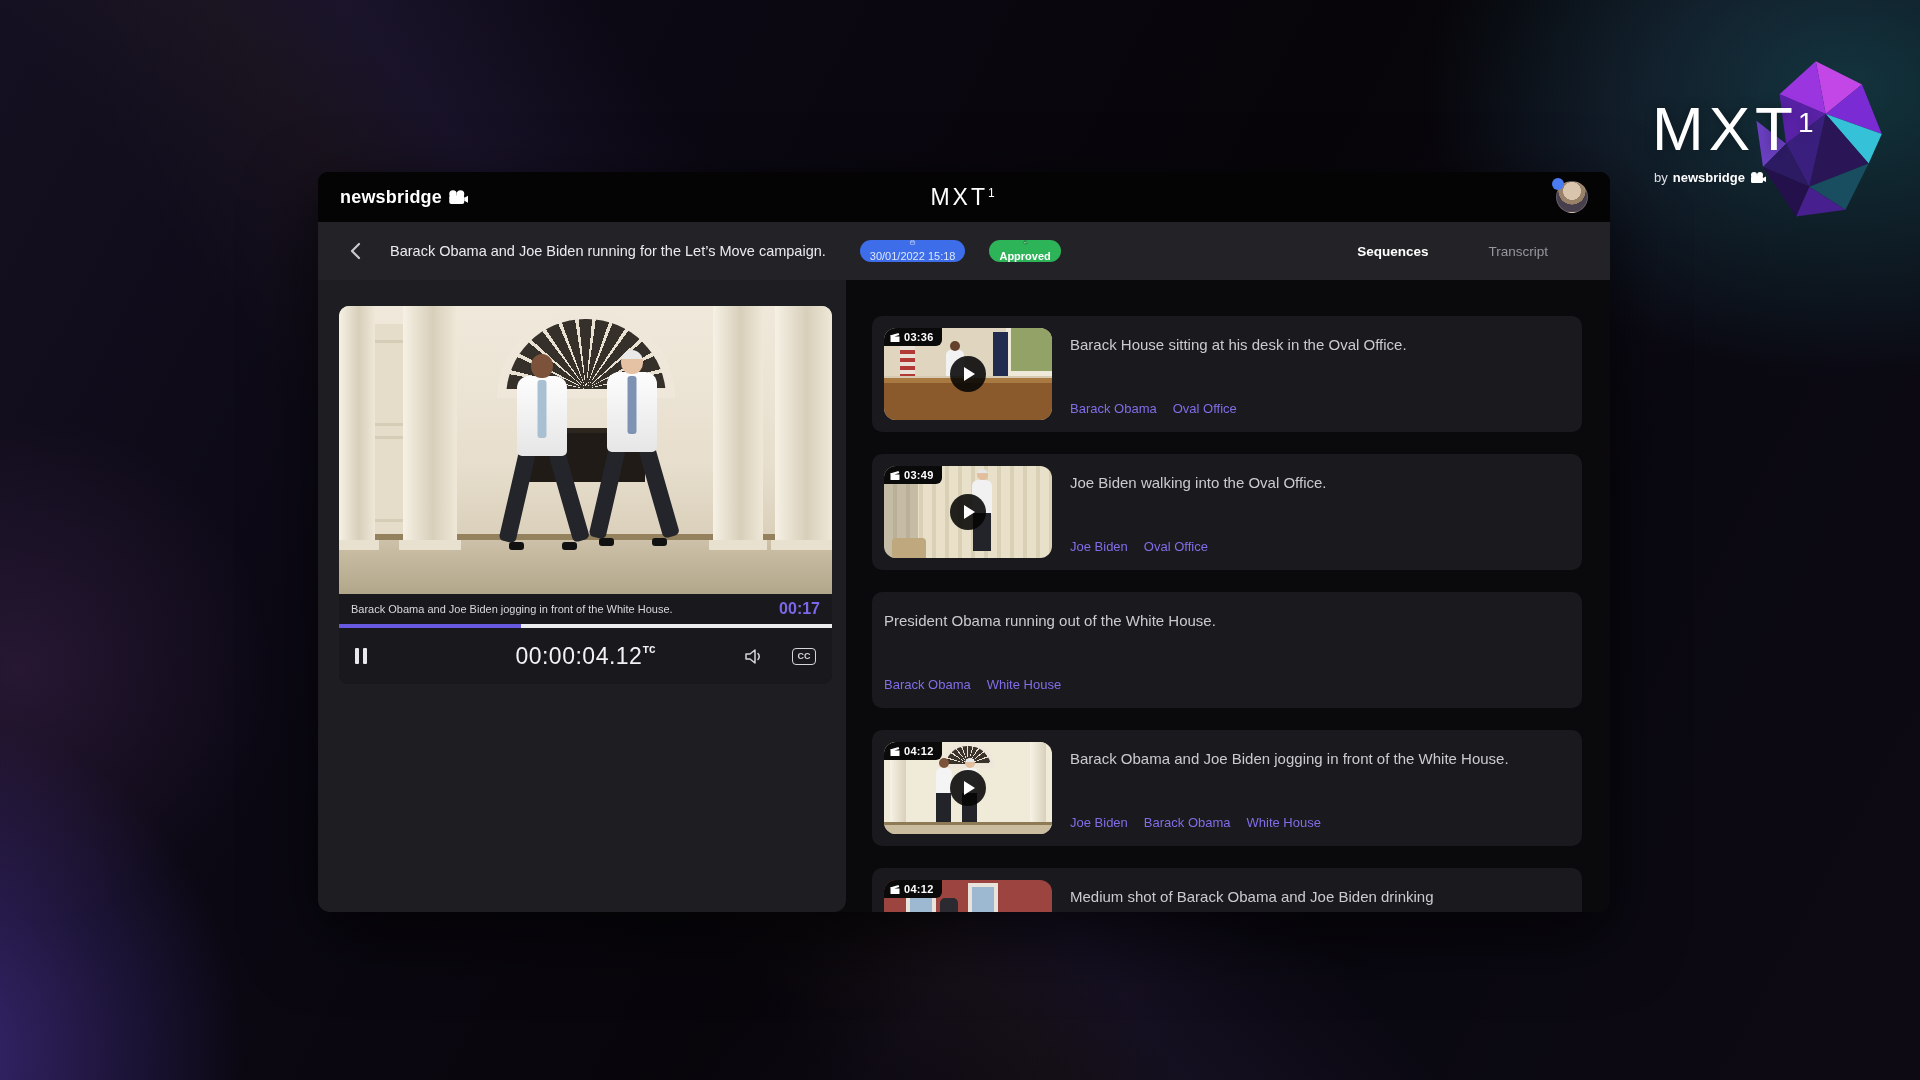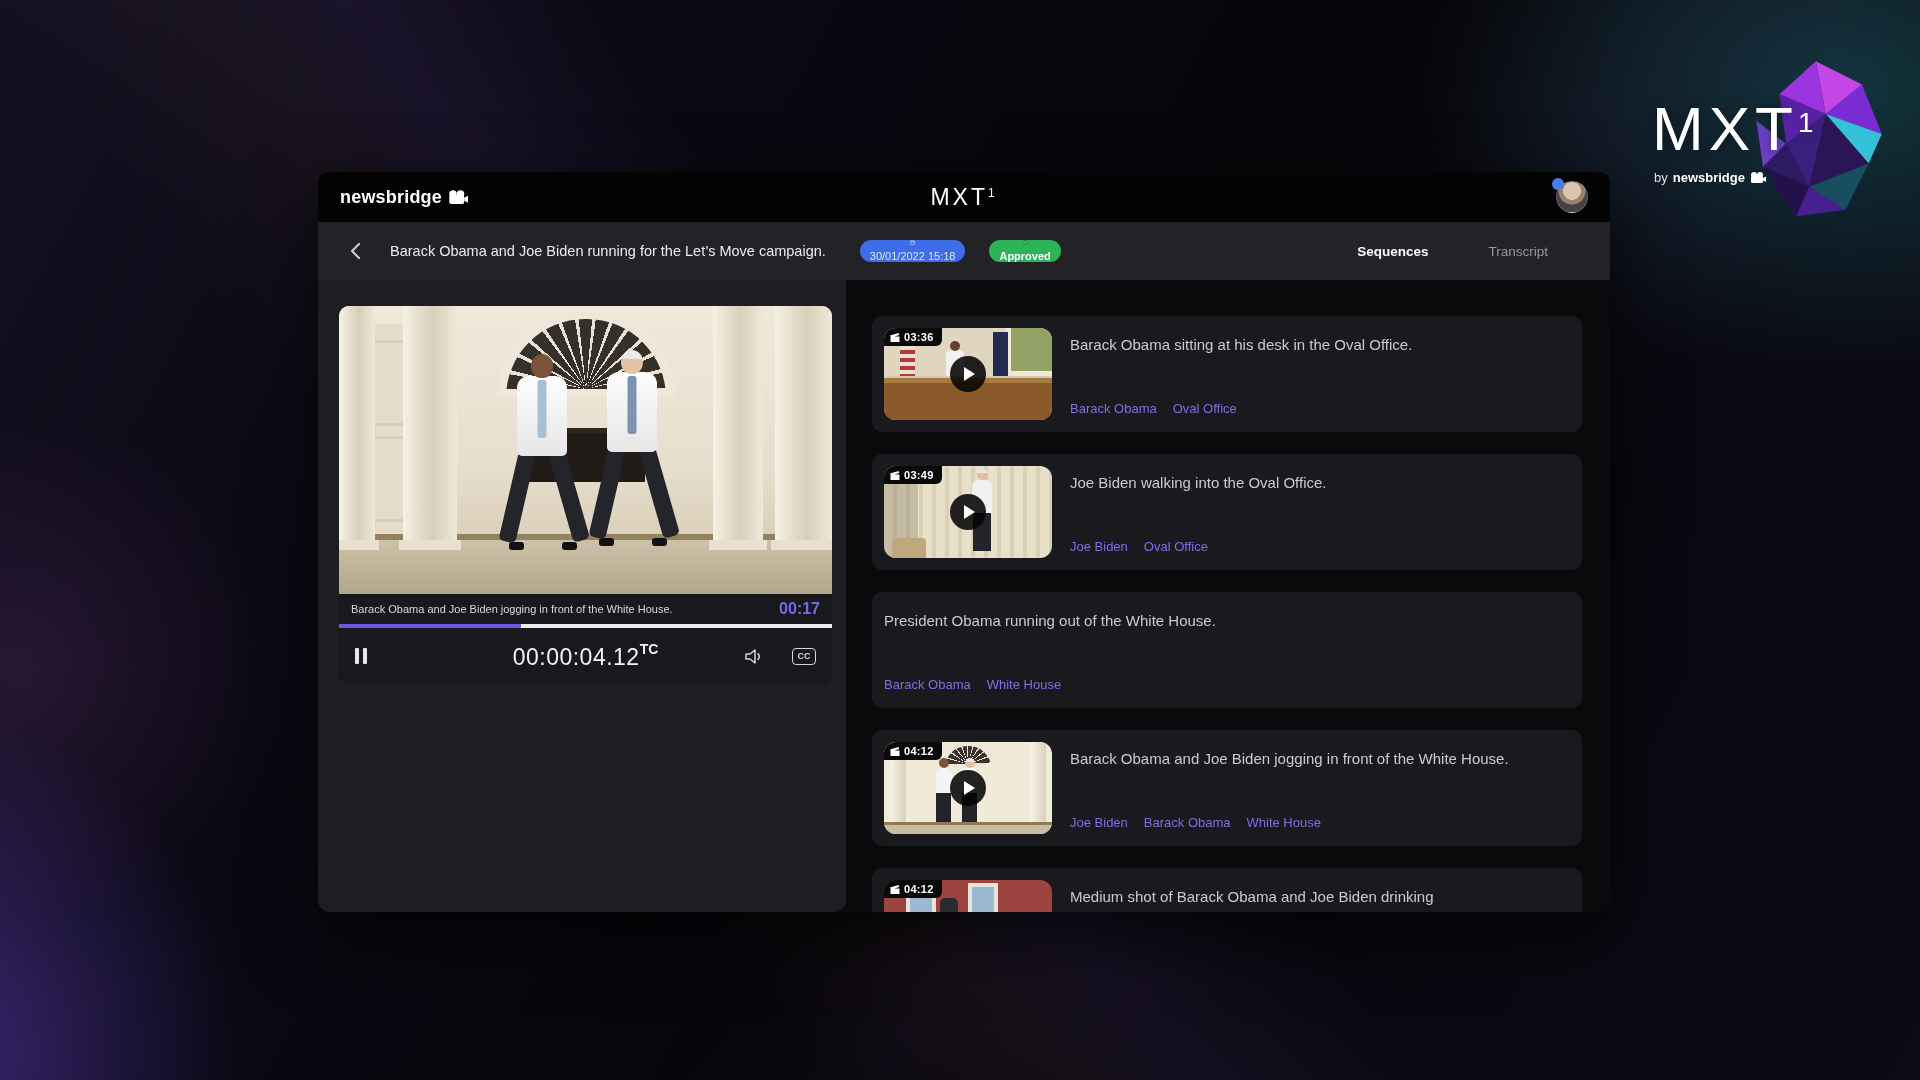--- a/index.html
+++ b/index.html
@@ -103,21 +103,21 @@
 
   .caption-bar { height:30px; background:#19181c; display:flex; align-items:center; padding:0 12px; }
   .caption-text { color:#d9d9dc; font-size:11px; }
   .clip-end { margin-left:auto; color:#7a68e8; font-size:16px; font-weight:600; }
   .progress { height:4px; background:#ececee; position:relative; }
   .progress-fill { position:absolute; left:0; top:0; bottom:0; background:#675ae0; }
   .controls { height:56px; background:#19181c; display:flex; align-items:center; padding:0 16px; position:relative; }
   .pause-btn { display:flex; gap:4px; cursor:pointer; }
   .pause-btn i { width:4px; height:16px; background:#e9e9ec; border-radius:1px; display:block; }
   .timecode { position:absolute; left:50%; transform:translateX(-50%); color:#f2f2f4; font-size:23px; letter-spacing:.5px; }
-  .timecode sup { font-size:14px; font-weight:700; vertical-align:11px; letter-spacing:0; }
+  .timecode sup { font-size:11px; font-weight:700; vertical-align:11px; letter-spacing:0;font-family:Liberation Mono, monospace; }
   .ctrl-right { margin-left:auto; display:flex; align-items:center; gap:28px; }
   .cc-btn { width:24px; height:17px; border:1.6px solid #d6d6da; border-radius:4px; color:#d6d6da;
     font-size:9px; font-weight:700; display:flex; align-items:center; justify-content:center; cursor:pointer; }
 
   
   .card { background:#1a191d; border-radius:10px; padding:12px; display:flex; gap:18px; flex:none; height:116px; }
   .thumb { position:relative; width:168px; height:92px; border-radius:12px; overflow:hidden; flex:none; }
   .time-badge { position:absolute; left:0; top:0; background:#0a0a0a; border-radius:0 0 6px 0; padding:3px 8px 3px 6px;
     display:flex; align-items:center; gap:4px; z-index:3; }
   .time-badge span { color:#fff; font-size:11px; font-weight:700; letter-spacing:.3px; }
@@ -328,21 +328,21 @@
             <svg width="10" height="9" viewBox="0 0 10 9">
                 <path d="M0 2.5 L8.5 0 L9.3 2 L1 4.5 Z M0.5 3.6 H9.5 V8.4 Q9.5 9 8.9 9 H1.1 Q0.5 9 0.5 8.4 Z" fill="#fff"></path>
               </svg>
             <span>03:36</span>
           </div>
           <div class="play-overlay">
               <i></i>
             </div>
         </div>
         <div class="card-body">
-          <div class="card-title">Barack Obama sitting at his desk in the Oval Office.</div>
+          <div class="card-title">Barack House sitting at his desk in the Oval Office.</div>
           <div class="tag-row">
             <span class="tag">Barack Obama</span>
             <span class="tag">Oval Office</span>
           </div>
         </div>
       </div>
 
       <div class="card">
         <div class="thumb">
           <div class="t-scene th2">

